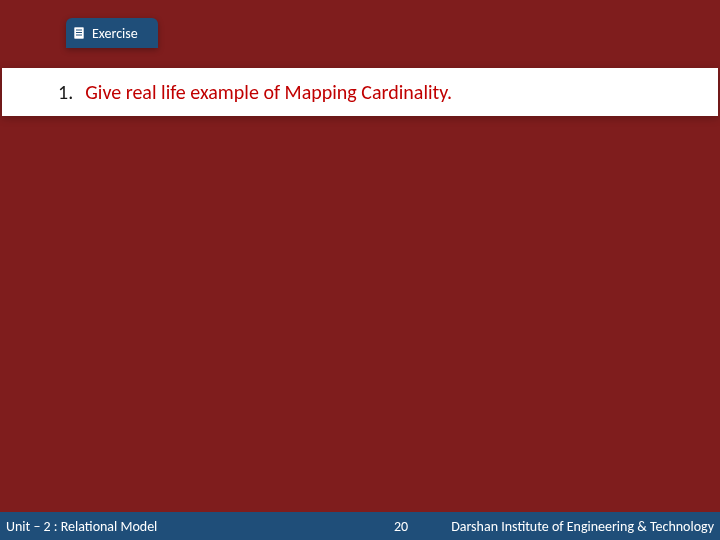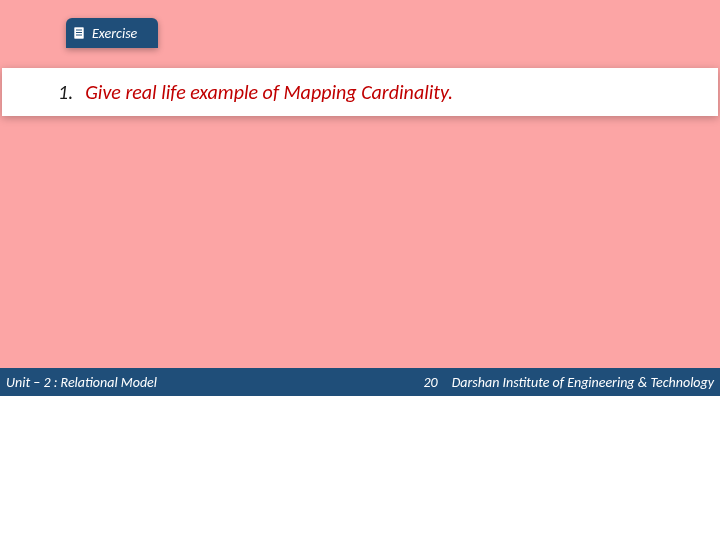--- a/index.html
+++ b/index.html
@@ -1,22 +1,21 @@
 <!DOCTYPE html>
 <html><head>
 <meta charset="utf-8">
 <style>
   * { margin: 0; padding: 0; box-sizing: border-box; }
   html, body { width: 720px; height: 540px; font-family: Calibri, Arial, sans-serif; background: #fff; overflow: hidden; }
   .slide {
     position: relative;
     width: 720px;
-    height: 396px;
-    background: #fca5a5;
-    font-style: italic;
+    height: 540px;
+    background: #7f1d1d;
   }
   .tab {
     position: absolute;
     top: 18px;
     left: 66px;
     width: 92px;
     height: 30px;
     background: #1f4e79;
     border-radius: 6px 6px 0 0;
     box-shadow: 0 2px 6px rgba(0,0,0,0.3);
@@ -76,20 +75,21 @@
     flex: 0 0 auto;
   }
   .footer-spacer {
     flex: 1 1 auto;
   }
   .footer-page {
     padding: 0 14px;
   }
   .footer-right {
     padding-right: 6px;
+    margin-left: 29px;
   }
 </style>
 </head>
 <body>
 
 <div class="slide">
 
   <div class="tab">
     <span class="tab-icon">
       <svg width="14" height="14" viewBox="0 0 14 14">

